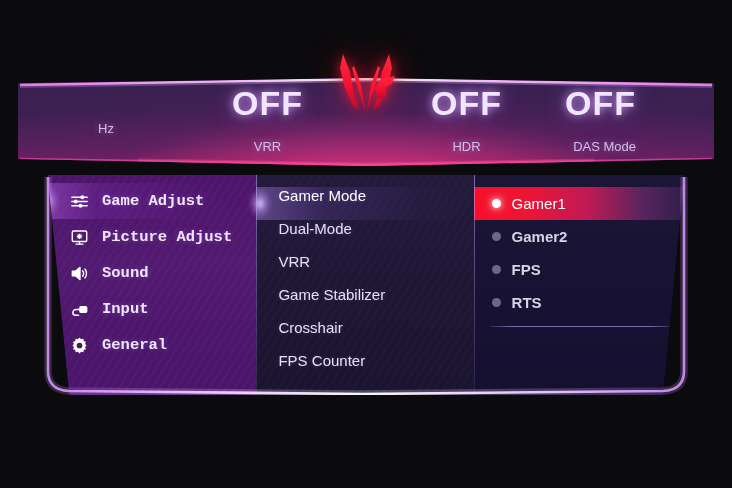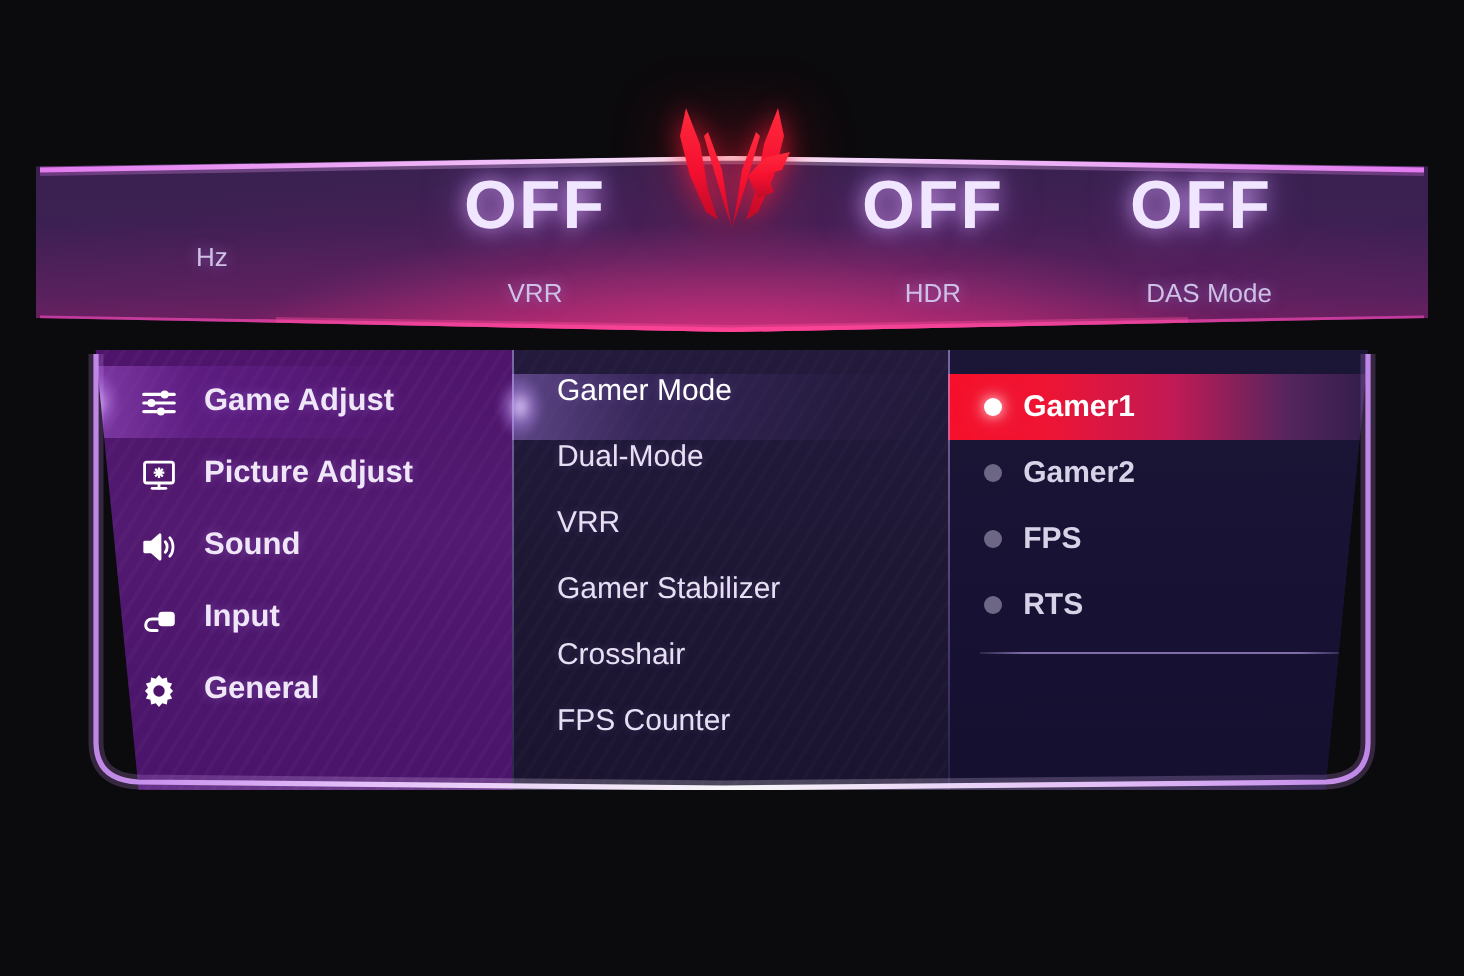--- a/index.html
+++ b/index.html
@@ -104,20 +104,21 @@
   
   .rows{ position:absolute; left:0; right:0; top:8px; }
   .row{
     position:relative; display:flex; align-items:center;
     height:36px; padding-left:30px; gap:13px;
   }
   .row .rlabel{
     font-size:15.5px; color:#efe6f8; font-weight:600;
     text-shadow:0 0 6px rgba(180,130,240,.35);
     white-space:nowrap;
+    font-family:Liberation Mono, monospace;
   }
   .row .ricon{ width:19px; height:19px; display:flex; align-items:center; justify-content:center; flex:0 0 19px; }
   .row .ricon svg{ width:19px; height:19px; display:block; }
 
   .row.sel-purple{
     background:linear-gradient(90deg, rgba(171,92,214,.55) 0%, rgba(120,44,170,.34) 26%, rgba(96,30,140,.10) 70%, rgba(96,30,140,0) 100%);
   }
   .row.sel-purple::before{
     content:""; position:absolute; left:-6px; top:2px; bottom:2px; width:26px;
     background:radial-gradient(closest-side, rgba(232,200,255,.95), rgba(200,140,255,.35) 55%, rgba(180,100,240,0) 100%);
@@ -156,21 +157,21 @@
   .orow .olabel{
     font-size:15px; color:#d8d2e8; font-weight:700; white-space:nowrap;
   }
   .orow.sel{
     background:linear-gradient(90deg, #f5102a 0%, #ef1433 22%, #c01a55 52%, #55255e 78%, #2a1c46 100%);
   }
   .orow.sel .dot{
     background:#ffffff;
     box-shadow:0 0 7px rgba(255,255,255,.95), 0 0 14px rgba(255,120,140,.7);
   }
-  .orow.sel .olabel{ color:#ffffff; font-weight:700; }
+  .orow.sel .olabel{ color:#ffffff; font-weight:400; }
   #opt-divider{
     position:absolute; left:16px; right:20px; height:1px;
     background:linear-gradient(90deg, rgba(175,150,230,.15), rgba(190,165,240,.62) 12%, rgba(190,165,240,.62) 88%, rgba(175,150,230,.15));
   }
 </style>
 </head>
 <body>
 
 <div id="stage">
 
@@ -309,21 +310,21 @@
         <div class="mrow sel">
           <span class="mlabel">Gamer Mode</span>
         </div>
         <div class="mrow">
           <span class="mlabel">Dual-Mode</span>
         </div>
         <div class="mrow">
           <span class="mlabel">VRR</span>
         </div>
         <div class="mrow">
-          <span class="mlabel">Gamer Stabilizer</span>
+          <span class="mlabel">Game Stabilizer</span>
         </div>
         <div class="mrow">
           <span class="mlabel">Crosshair</span>
         </div>
         <div class="mrow">
           <span class="mlabel">FPS Counter</span>
         </div>
       </div>
     </div>
 

